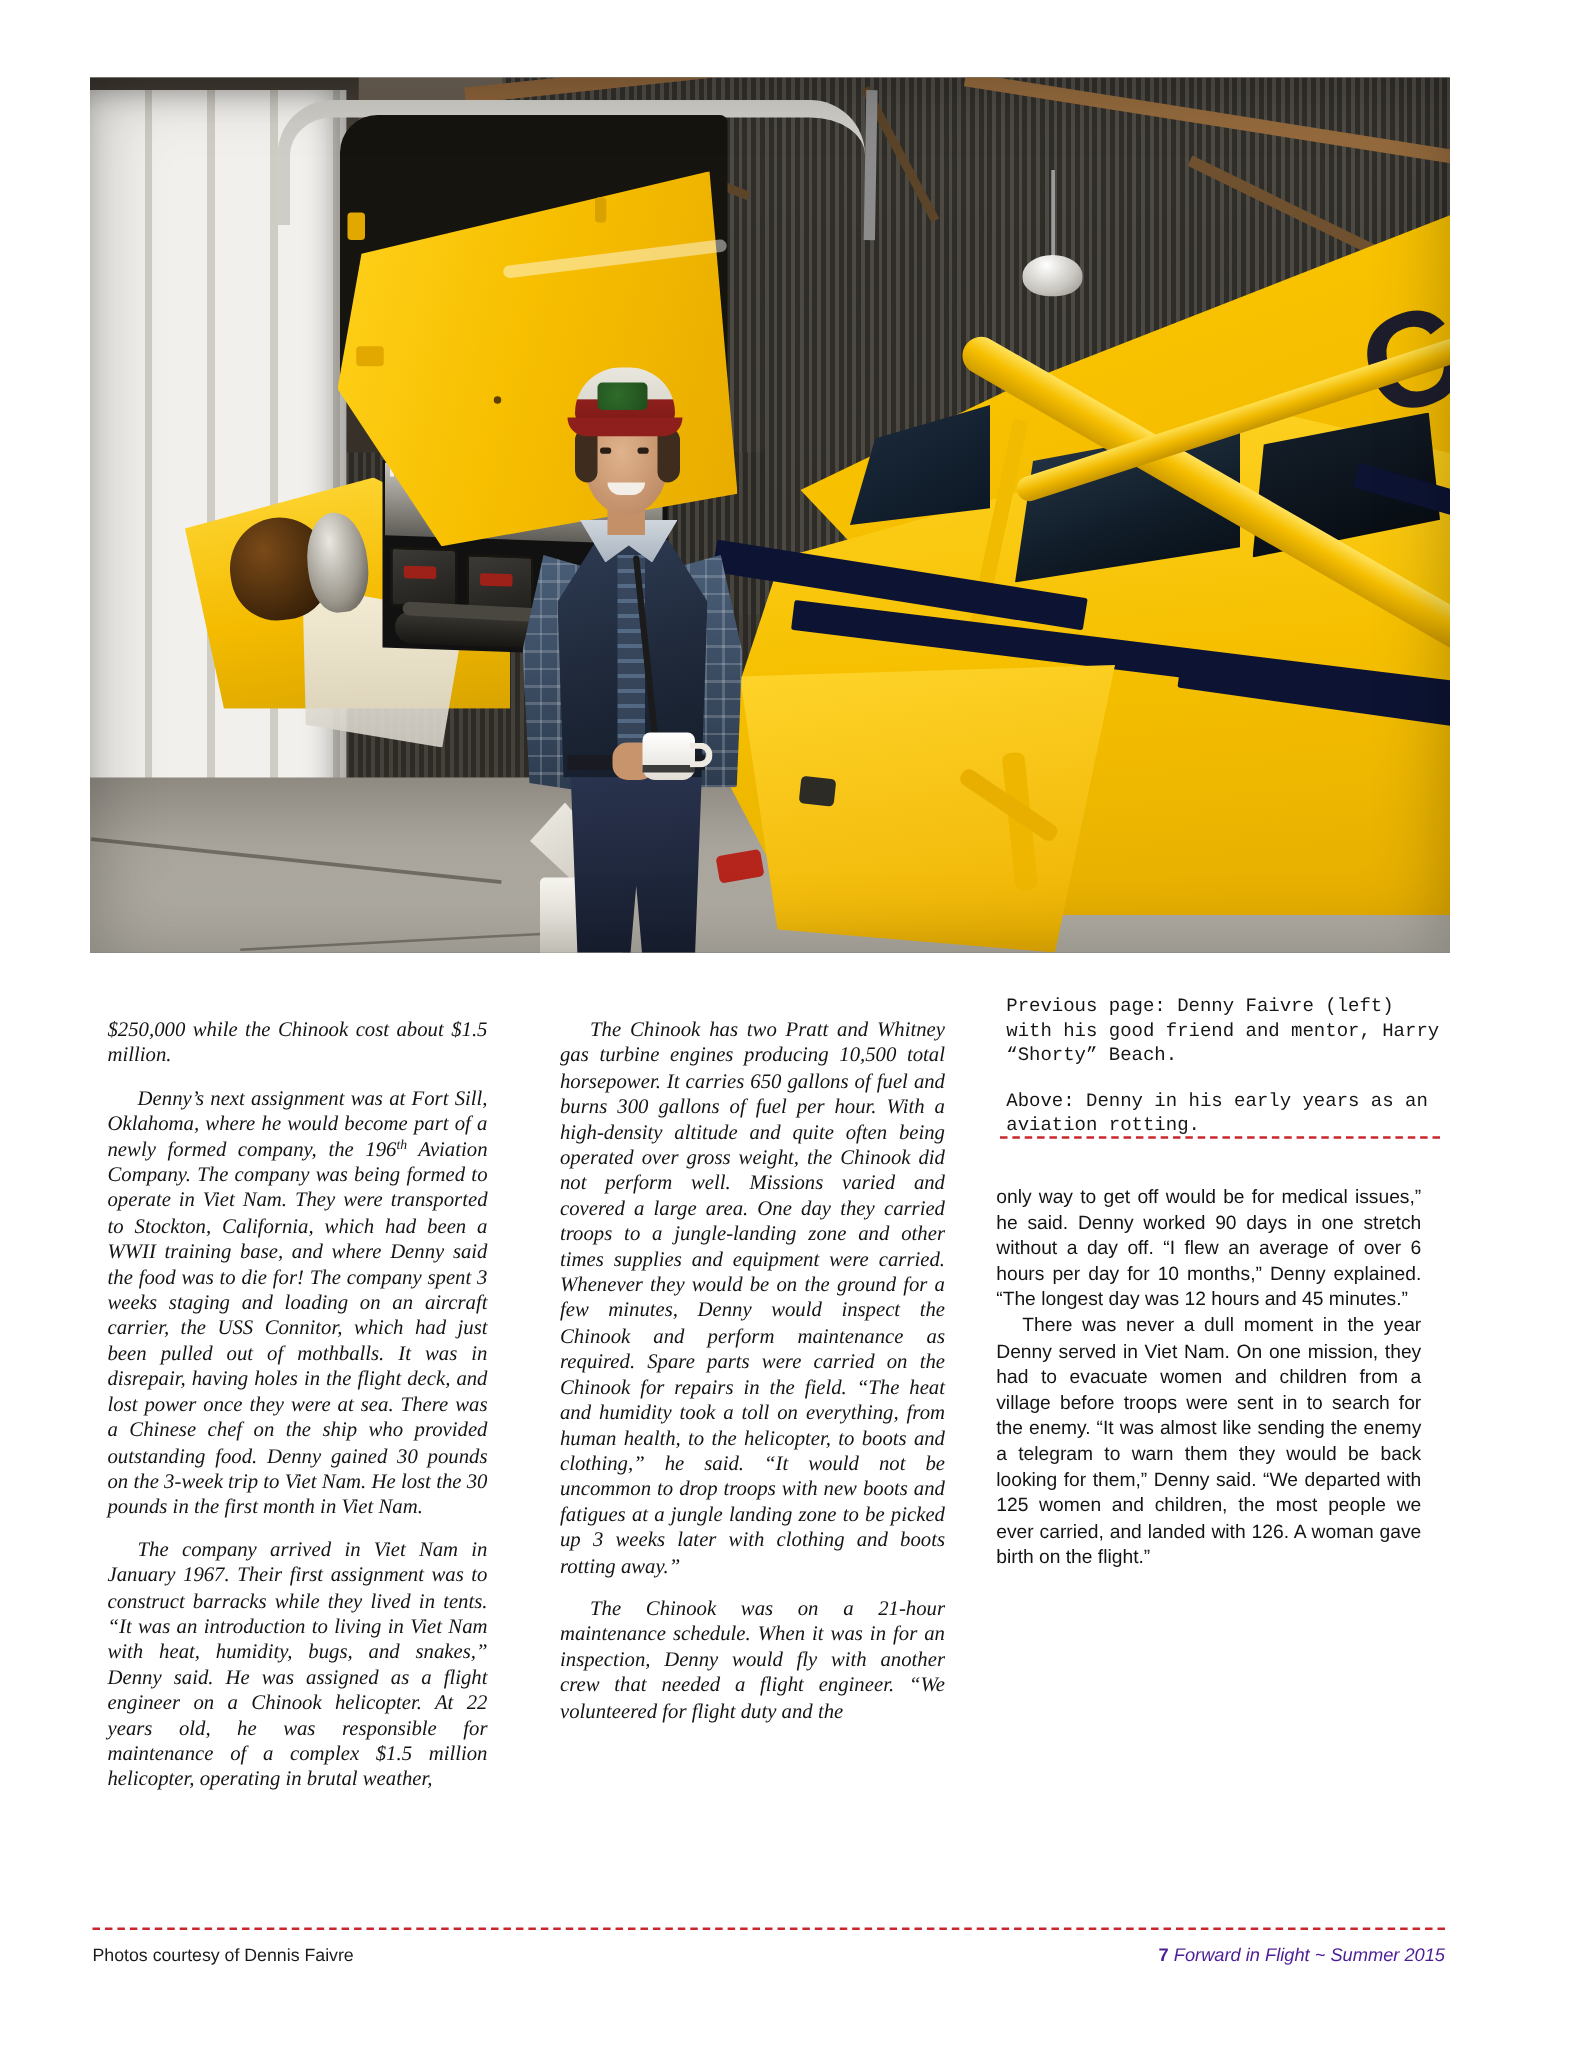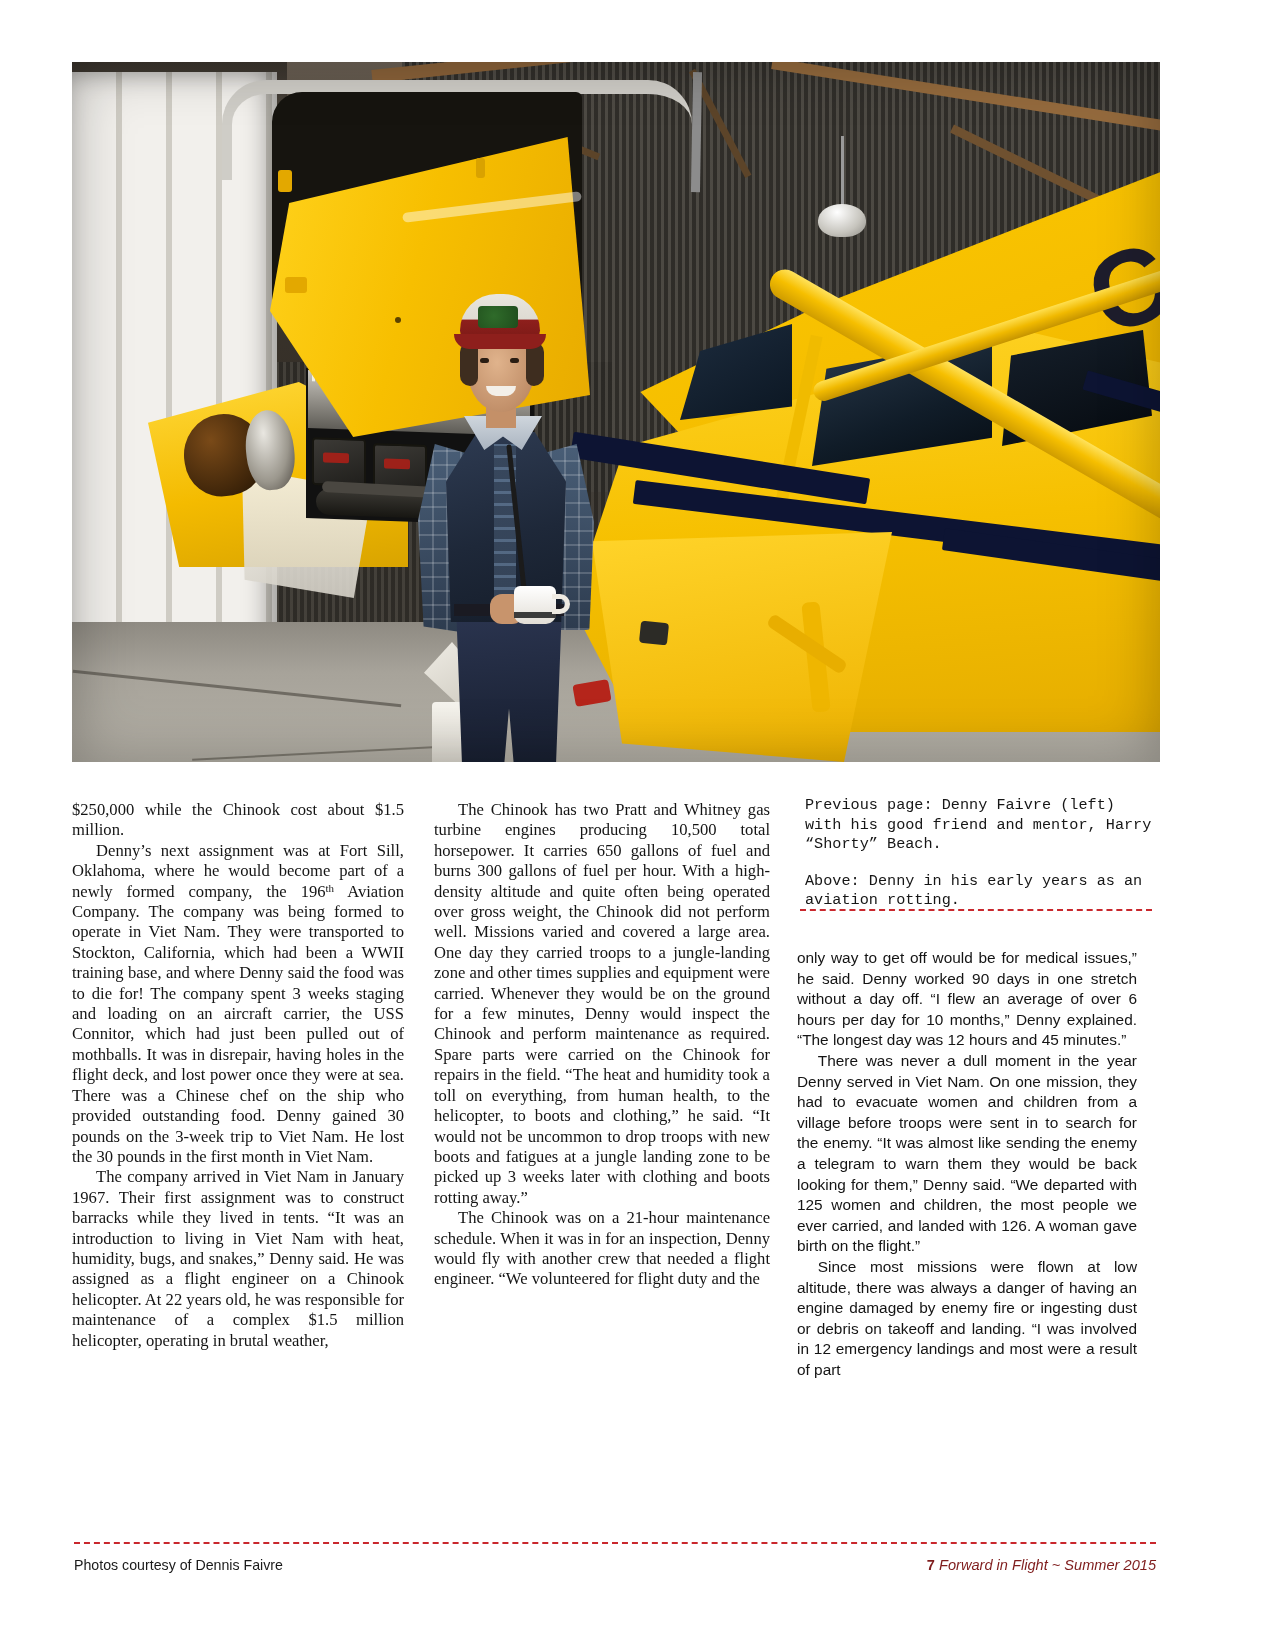--- a/index.html
+++ b/index.html
@@ -412,21 +412,21 @@
 
   
   .col {
     position: absolute;
     top: 800px;
     font-size: 16.6px;
     line-height: 20.4px;
     text-align: justify;
     color: #141414;
   }
-  .col p { margin: 0; text-indent: 1.45em; }
+  .col p { margin: 14px; text-indent: 1.45em; font-style: italic; }
   .col p.noindent { text-indent: 0; }
 
   .col-1 { left: 72px; width: 332px; }
   .col-2 { left: 434px; width: 336px; }
 
   .col-3 {
     position: absolute;
     left: 797px;
     top: 948px;
     width: 340px;
@@ -470,21 +470,21 @@
     left: 74px; top: 1557px;
     font-family: "Liberation Sans", sans-serif;
     font-size: 14.2px;
     color: #1a1a1a;
   }
   .footer-right {
     position: absolute;
     right: 119px; top: 1557px;
     font-family: "Liberation Sans", sans-serif;
     font-size: 14.6px;
-    color: #7f1d1d;
+    color: #4c1d95;
     white-space: nowrap;
   }
   .footer-right .pg { font-weight: 700; font-style: normal; }
   .footer-right .ttl { font-style: italic; }
 </style>
 </head>
 <body>
 
 <div class="page">
 
@@ -602,21 +602,20 @@
 
   <div class="captions">
     <p>Previous page: Denny Faivre (left) with his good friend and mentor, Harry “Shorty” Beach.</p>
     <p>Above: Denny in his early years as an aviation rotting.</p>
   </div>
   <div class="dash-rule rule-caption"></div>
 
   <div class="col-3">
     <p class="noindent"><span>only way to get off would be for medical issues,” he said. Denny worked 90 days in one stretch without a day off. “I flew an average of over 6 hours per day for 10 months,” Denny explained. “The longest day was 12 hours and 45 minutes.”</span></p>
     <p><span>There was never a dull moment in the year Denny served in Viet Nam. On one mission, they had to evacuate women and children from a village before troops were sent in to search for the enemy. “It was almost like sending the enemy a telegram to warn them they would be back looking for them,” Denny said. “We departed with 125 women and children, the most people we ever carried, and landed with 126. A woman gave birth on the flight.”</span></p>
-    <p><span>Since most missions were flown at low altitude, there was always a danger of having an engine damaged by enemy fire or ingesting dust or debris on takeoff and landing. “I was involved in 12 emergency landings and most were a result of part</span></p>
   </div>
 
   <div class="dash-rule rule-footer"></div>
   <div class="footer-left">Photos courtesy of Dennis Faivre</div>
   <div class="footer-right">
     <span class="pg">7</span><span>&nbsp;</span><span class="ttl">Forward in Flight ~ Summer 2015</span>
   </div>
 
 </div>
 

